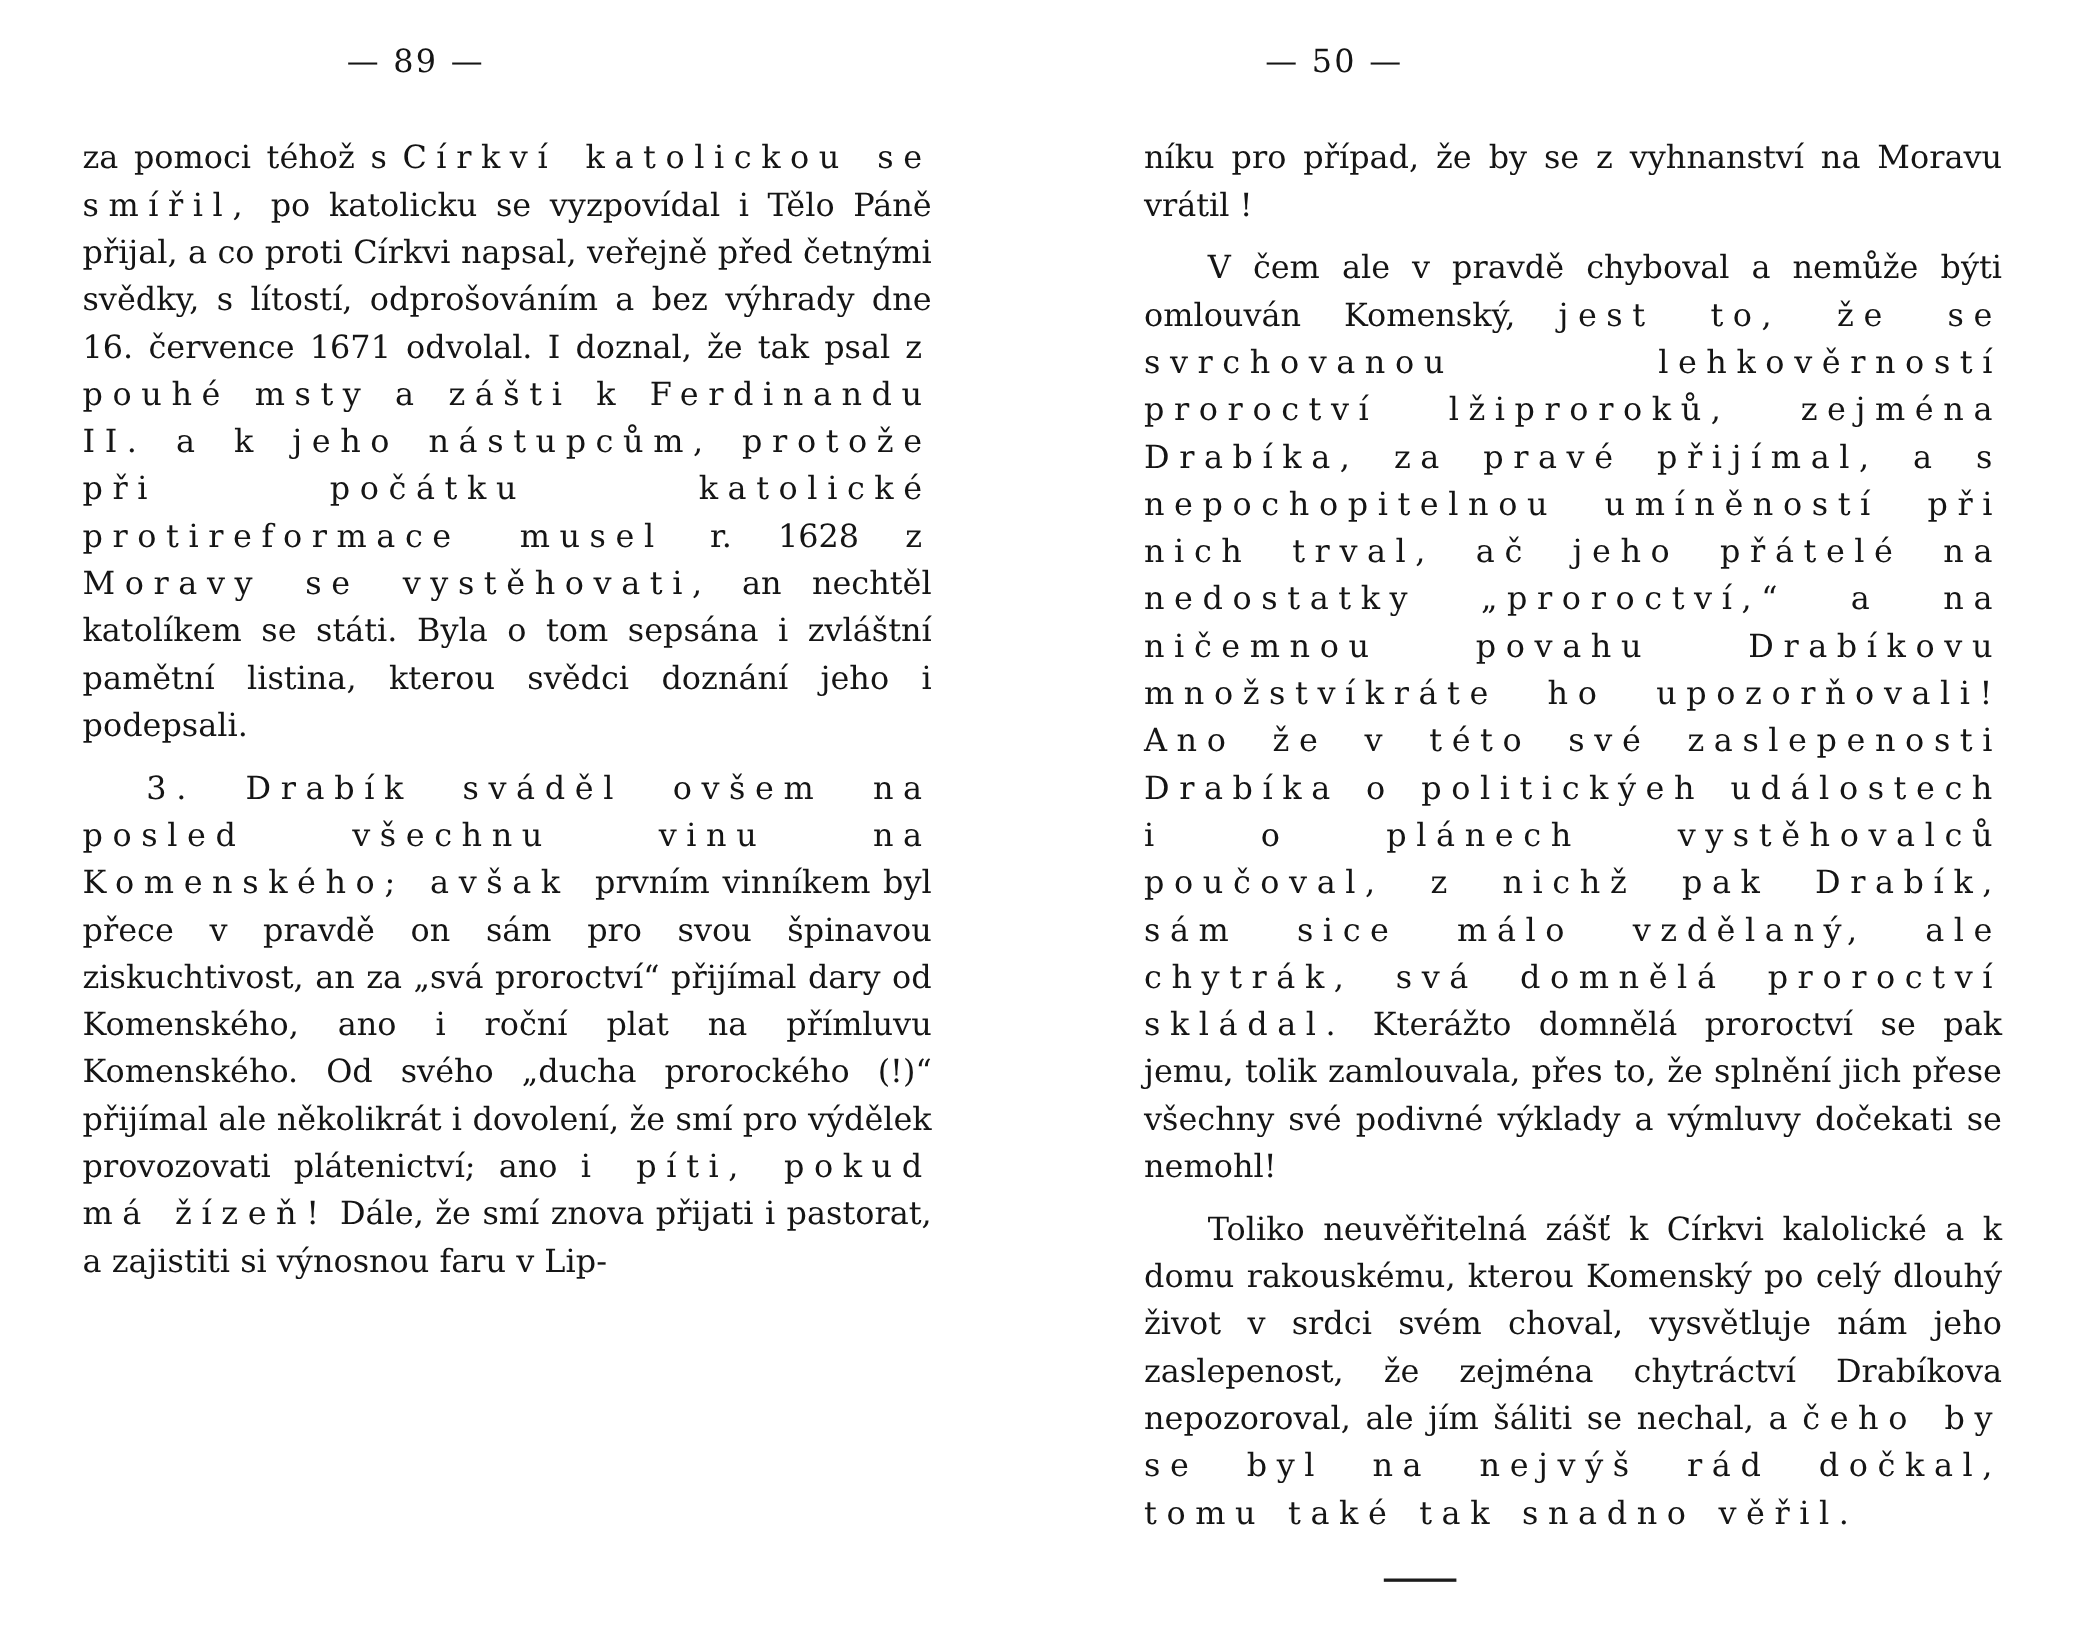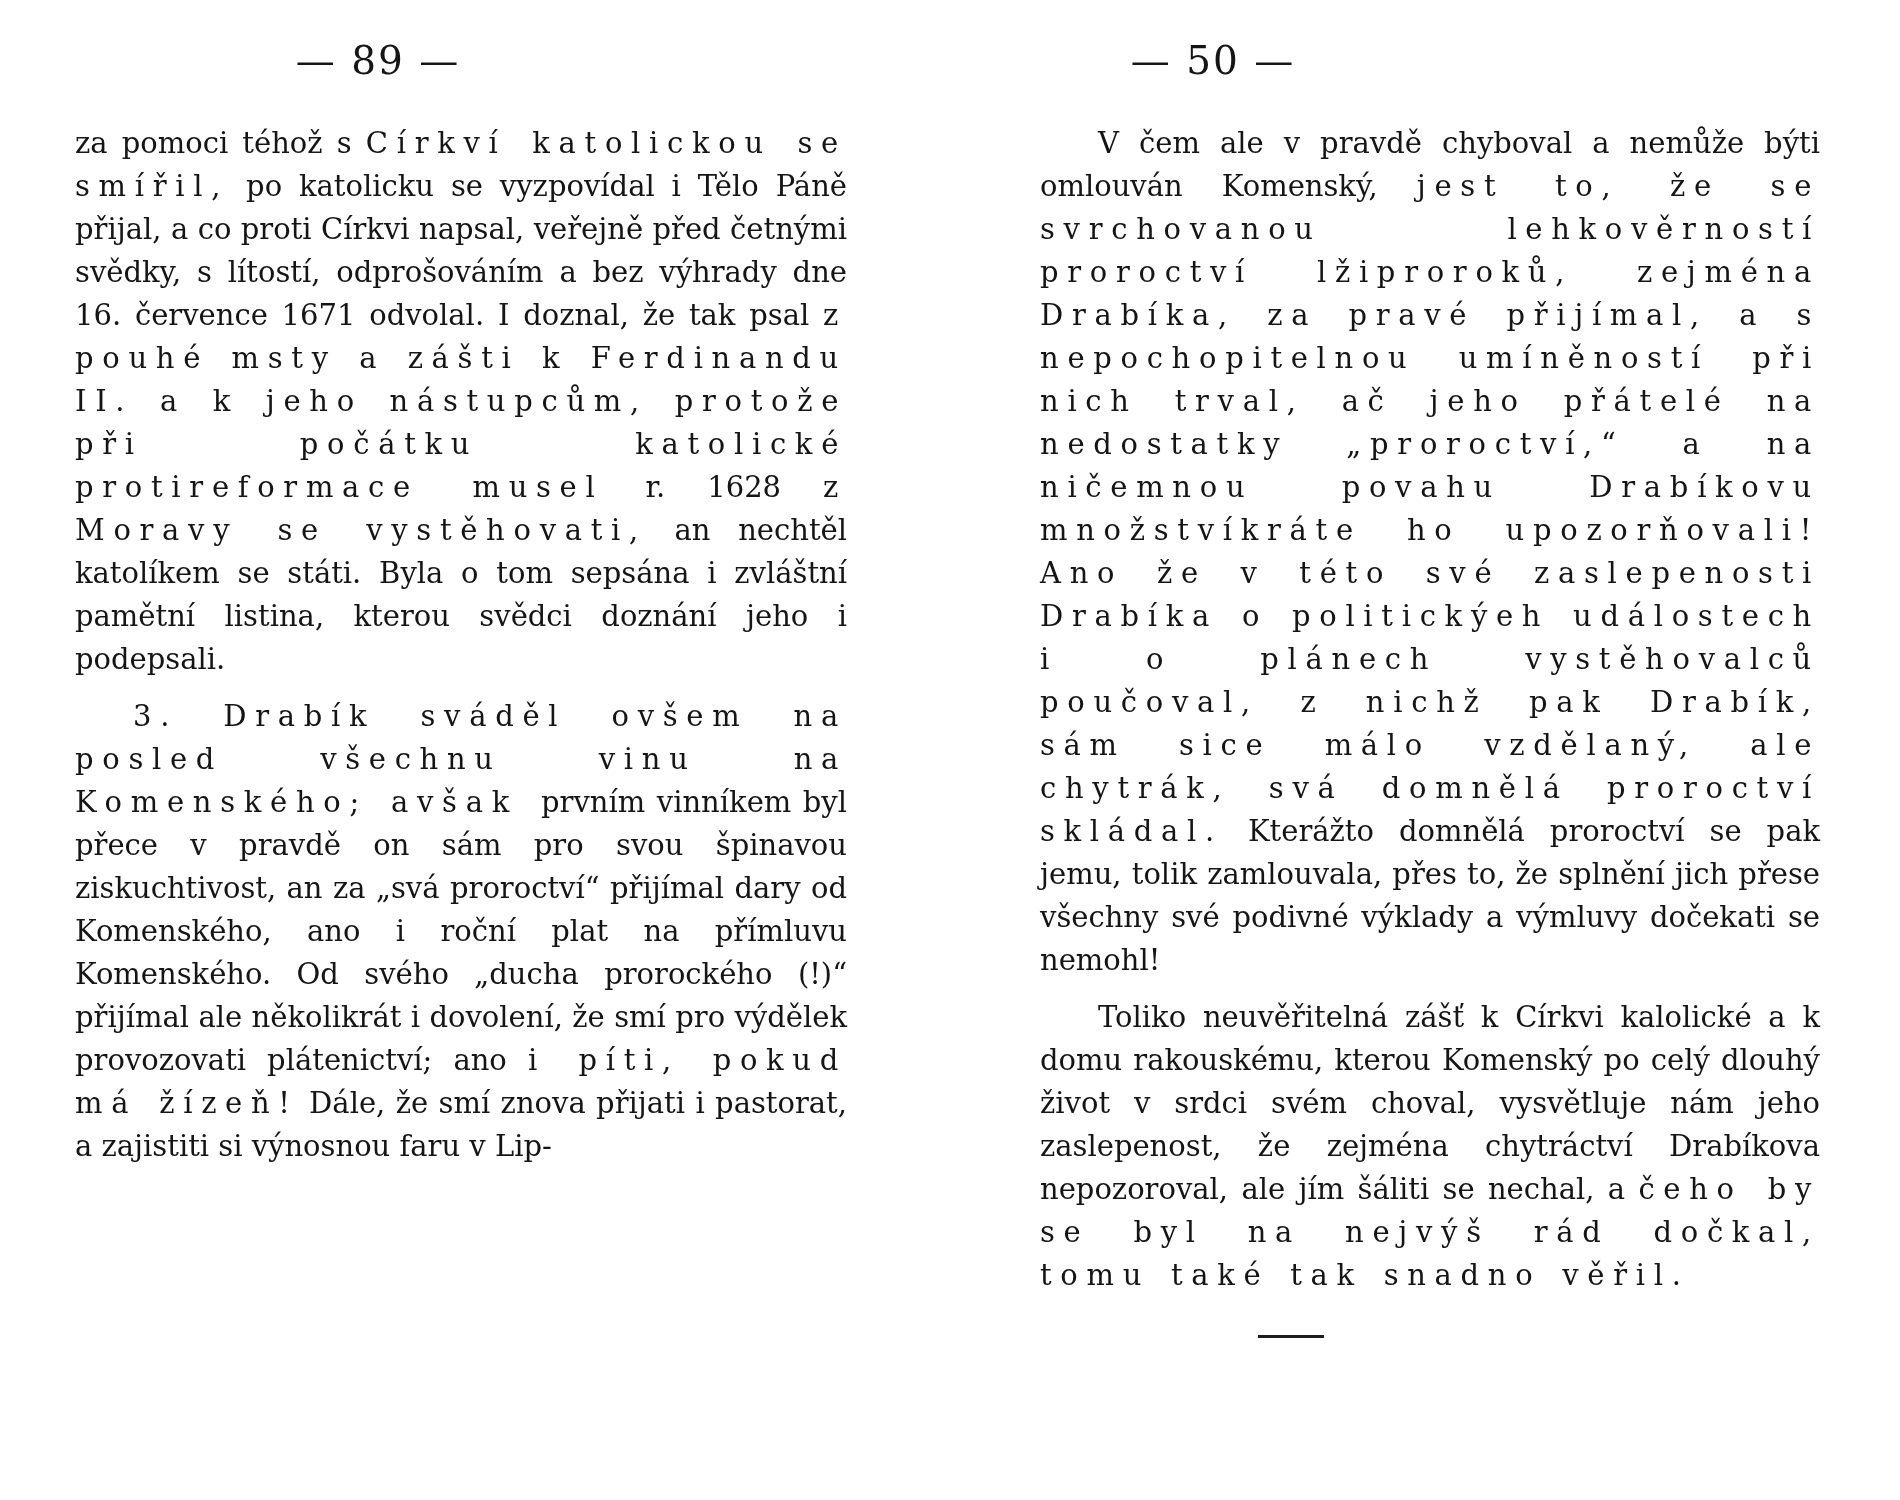--- a/index.html
+++ b/index.html
@@ -18,21 +18,21 @@
   .sheet {
     position: absolute;
     inset: 0;
     background: #ffffff;
   }
   .page-number {
     position: absolute;
     top: 38px;
     width: 190px;
     text-align: center;
-    font-size: 39px;
+    font-size: 29px;
     letter-spacing: 2px;
     white-space: nowrap;
   }
   #pgnum-left  { left: 283px; }
   #pgnum-right { left: 1118px; }
   .column {
     position: absolute;
     top: 122px;
     text-align: justify;
     font-size: 29px;
@@ -62,17 +62,18 @@
 <div class="sheet">
   <div class="page-number" id="pgnum-left">— 89 —</div>
   <div class="page-number" id="pgnum-right">— 50 —</div>
 
   <div class="column" id="col-left">
       <p class="para"><span class="seg-normal">za pomoci téhož s </span><span class="seg-spaced">Církví katolickou se smířil,</span><span class="seg-normal"> po katolicku se vyzpovídal i Tělo Páně přijal, a co proti Církvi napsal, veřejně před četnými svědky, s lítostí, odprošováním a bez výhrady dne 16. července 1671 odvolal. I doznal, že tak psal </span><span class="seg-spaced">z pouhé msty a zášti k Ferdinandu II. a k jeho nástupcům, protože při počátku katolické protireformace musel</span><span class="seg-normal"> r. 1628 </span><span class="seg-spaced">z Moravy se vystěhovati,</span><span class="seg-normal"> an nechtěl katolíkem se státi. Byla o tom sepsána i zvláštní pamětní listina, kterou svědci doznání jeho i podepsali.</span></p>
       <p class="para indent"><span class="seg-spaced">3. Drabík sváděl ovšem na posled všechnu vinu na Komenského; avšak </span><span class="seg-italic">prvním vinníkem byl přece v pravdě on sám pro svou špinavou ziskuchtivost,</span><span class="seg-normal"> an za „svá proroctví“ přijímal dary od Komenského, ano i roční plat na přímluvu Komenského. Od svého „ducha prorockého (!)“ přijímal ale několikrát i dovolení, že smí pro výdělek provozovati plátenictví; ano </span><span class="seg-spaced">i píti, pokud má žízeň!</span><span class="seg-normal"> Dále, že smí znova přijati i pastorat, a zajistiti si výnosnou faru v Lip-</span></p>
     </div>
 
   <div class="column" id="col-right">
+      <p class="para"><span class="seg-normal">níku pro případ, že by se z vyhnanství na Moravu vrátil !</span></p>
       <p class="para indent"><span class="seg-italic">V čem ale v pravdě chyboval a nemůže býti omlouván Komenský,</span><span class="seg-normal"> </span><span class="seg-spaced">jest to, že se svrchovanou lehkověrností proroctví lžiproroků, zejména Drabíka, za pravé přijímal, a s nepochopitelnou umíněností při nich trval, ač jeho přátelé na nedostatky „proroctví,“ a na ničemnou povahu Drabíkovu množstvíkráte ho upozorňovali! Ano že v této své zaslepenosti Drabíka o politickýeh událostech i o plánech vystěhovalců poučoval, z nichž pak Drabík, sám sice málo vzdělaný, ale chytrák, svá domnělá proroctví skládal.</span><span class="seg-normal"> Kterážto domnělá proroctví se pak jemu, tolik zamlouvala, přes to, že splnění jich přese všechny své podivné výklady a výmluvy dočekati se nemohl!</span></p>
       <p class="para indent"><span class="seg-italic">Toliko neuvěřitelná zášť k Církvi kalolické a k domu rakouskému, kterou Komenský po celý dlouhý život v srdci svém choval, vysvětluje nám jeho zaslepenost, že zejména chytráctví Drabíkova nepozoroval, ale jím šáliti se nechal,</span><span class="seg-normal"> a </span><span class="seg-spaced">čeho by se byl na nejvýš rád dočkal, tomu také tak snadno věřil.</span></p>
       <div class="divider"></div>
     </div>
 </div>
 
 </body></html>

